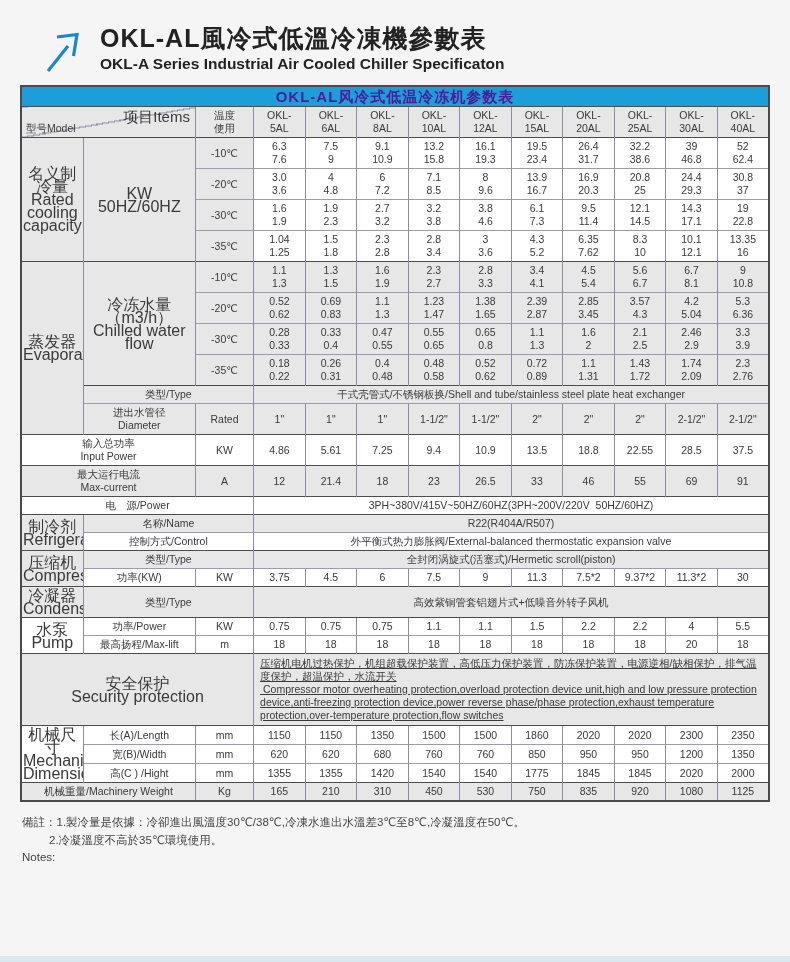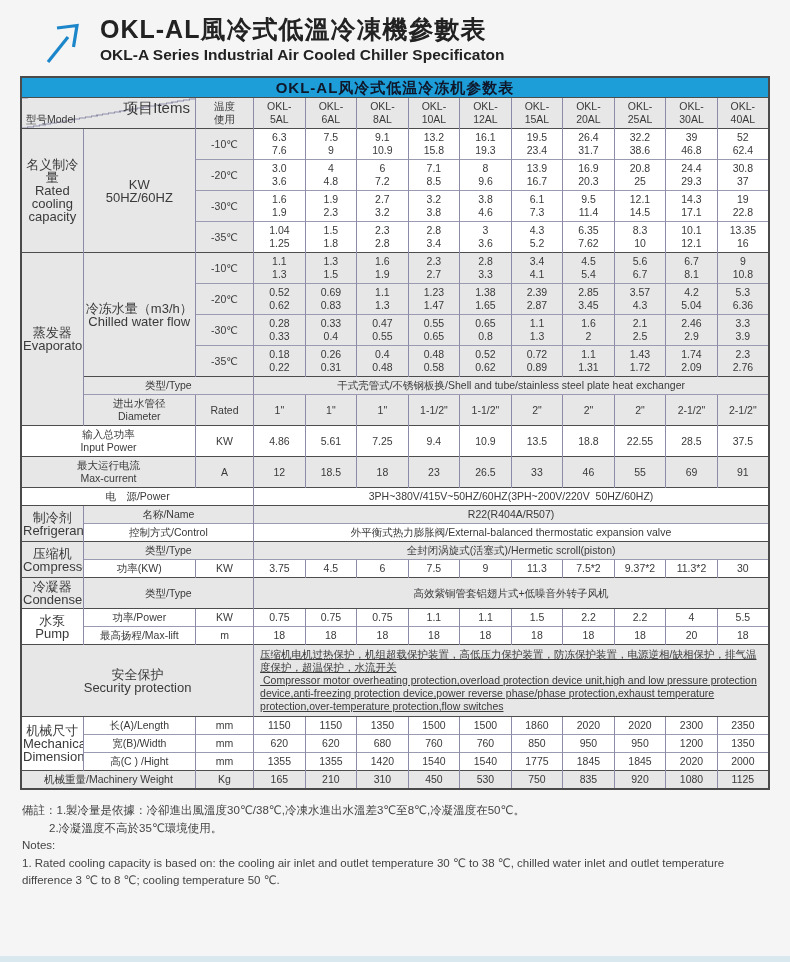--- a/index.html
+++ b/index.html
@@ -3,46 +3,46 @@
 <meta charset="utf-8">
 <style>
   * { margin:0; padding:0; box-sizing:border-box; }
   html,body { width:790px; }
   body {
     width:790px; height:962px; background:#f5f5f5; overflow:hidden;
     font-family:"Liberation Sans","DejaVu Sans",sans-serif; color:#333;
     position:relative;
   }
   
-  .page-header { display:flex; align-items:flex-start; padding:14px 12px 6px 44px; }
+  .page-header { display:flex; align-items:flex-start; padding:14px 12px 6px 44px;margin-top:9px; }
   .brand { margin:6px 14px 0 0; flex:0 0 auto; }
   .title-zh { font-size:25px; font-weight:600; color:#222; letter-spacing:1px; line-height:30px; }
   .title-en { font-size:15.5px; font-weight:700; color:#222; line-height:21px; }
   
   table.spec {
     border-collapse:collapse; table-layout:fixed;
     width:750px; margin:4px 0 0 20px;
     border:2px solid #4a4a4a;
     font-size:10.5px; color:#3a3a3a;
   }
   td {
     border-left:1px solid #8c8ca8; border-top:1px solid #9a9ab0;
     text-align:center; vertical-align:middle;
     padding:2px 1px; line-height:13px;
     overflow:hidden;
   }
   tr.d > td { border-top:1.5px solid #4d4d4d; }
   td.g { background:#e7e7e7; }
   td.w { background:#ffffff; }
   td.banner {
-    background:var(--blue); color:#0f172a; font-size:15px; font-weight:600;
+    background:var(--blue); color:#4c1d95; font-size:15px; font-weight:600;
     letter-spacing:1px; padding:3px 16px; border:none;
   }
   td.left { text-align:left; padding:3px 6px;text-decoration:underline; }
-  td.lbl { font-size:13px; }
+  td.lbl { font-size:16px; }
   
   td.corner { position:relative; padding:0; height:31px;
     background:
       linear-gradient(to bottom right,
         transparent calc(50% - 0.6px), #8c8ca8 calc(50% - 0.6px),
         #8c8ca8 calc(50% + 0.6px), transparent calc(50% + 0.6px)),
       #e7e7e7;
   }
   td.corner .c-model { position:absolute; left:4px; bottom:2px; font-size:10.5px; }
   td.corner .c-items { position:absolute; right:5px; top:3px; font-size:15px; }
@@ -230,21 +230,21 @@
         <td class="w">13.5</td>
         <td class="w">18.8</td>
         <td class="w">22.55</td>
         <td class="w">28.5</td>
         <td class="w">37.5</td>
       </tr>
       <tr class="d">
         <td colspan="2" class="g">最大运行电流<br>Max-current</td>
         <td class="g">A</td>
         <td class="g">12</td>
-        <td class="g">18.5</td>
+        <td class="g">21.4</td>
         <td class="g">18</td>
         <td class="g">23</td>
         <td class="g">26.5</td>
         <td class="g">33</td>
         <td class="g">46</td>
         <td class="g">55</td>
         <td class="g">69</td>
         <td class="g">91</td>
       </tr>
       <tr class="d">
@@ -377,16 +377,15 @@
         <td class="g">1080</td>
         <td class="g">1125</td>
       </tr>
     </tbody>
 </table>
 
 <div class="notes" id="notes-box">
     <div>備註：1.製冷量是依據：冷卻進出風溫度30℃/38℃,冷凍水進出水溫差3℃至8℃,冷凝溫度在50℃。</div>
     <div class="indent">2.冷凝溫度不高於35℃環境使用。</div>
     <div>Notes:</div>
-    <div>1. Rated cooling capacity is based on: the cooling air inlet and outlet temperature 30 ℃ to 38 ℃, chilled water inlet and outlet temperature difference 3 ℃ to 8 ℃; cooling temperature 50 ℃.</div>
   </div>
 
 <div class="bottom-strip"></div>
 
 </body></html>

